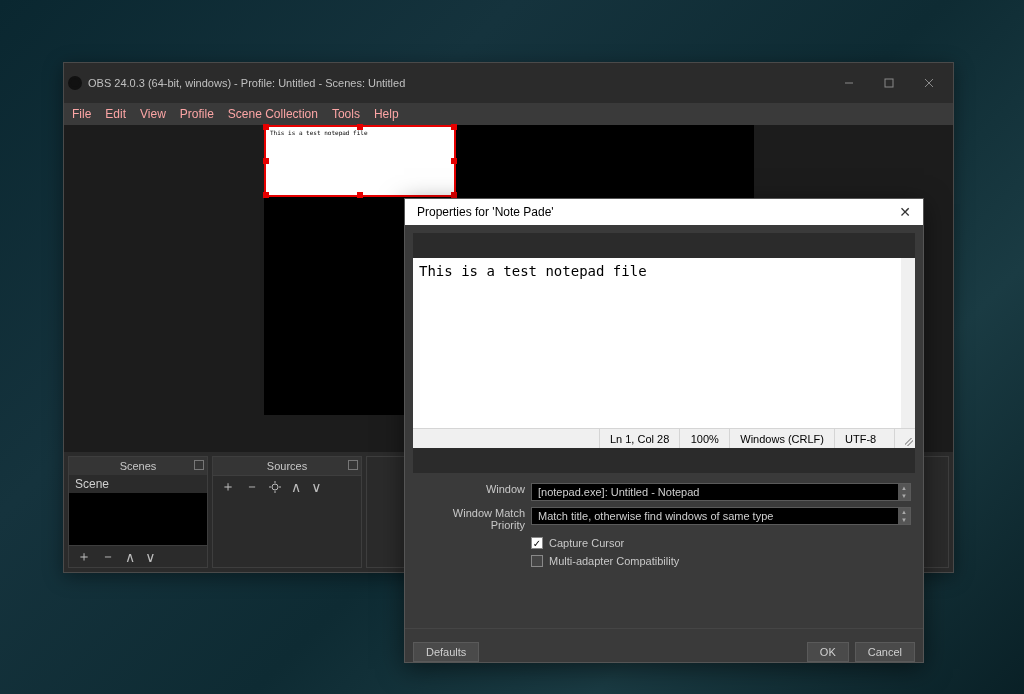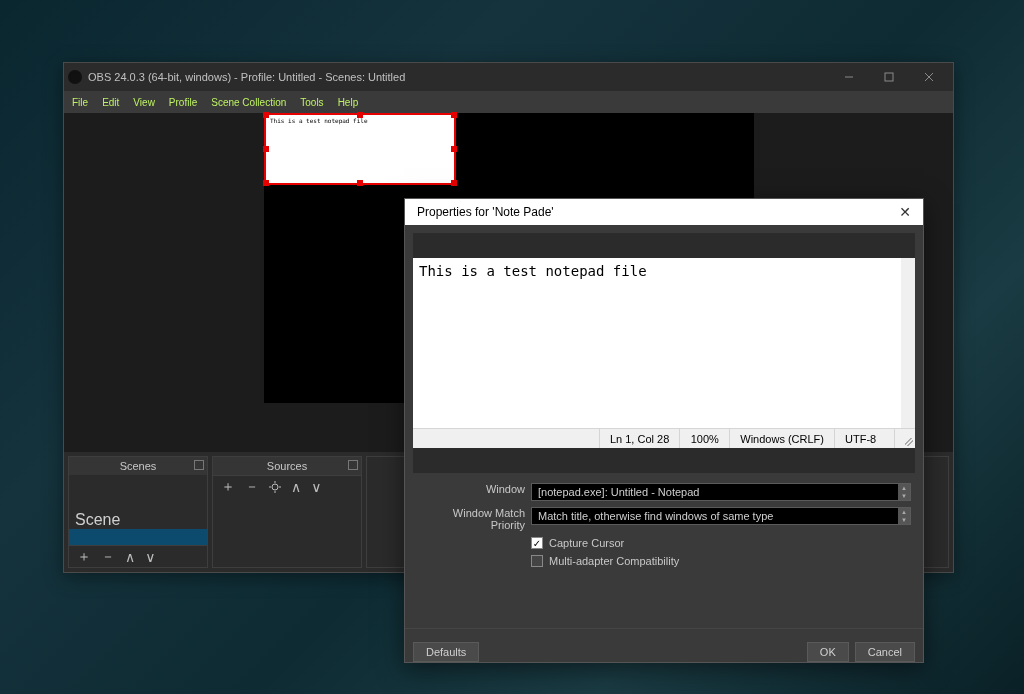--- a/index.html
+++ b/index.html
@@ -18,21 +18,21 @@
     top: 62px;
     width: 891px;
     height: 511px;
     background: #2b2b2b;
     border: 1px solid #4a4a4a;
     box-shadow: 0 4px 18px rgba(0,0,0,.4);
     display: flex;
     flex-direction: column;
   }
   .titlebar {
-    height: 28px;
+    height: 40px;
     background: #2b2b2b;
     display: flex;
     align-items: center;
     padding: 0 4px;
     color: #c0c0c0;
     font-size: 11px;
   }
   .titlebar .app-icon {
     width: 14px; height: 14px;
     border-radius: 50%;
@@ -54,22 +54,22 @@
   }
   .winbtn svg { stroke: #8a8a8a; }
 
   .menubar {
     height: 22px;
     background: #3a3a3a;
     display: flex;
     align-items: center;
     gap: 14px;
     padding: 4px 8px;
-    font-size: 10px;
-    color: #bef264;
+    font-size: 12px;
+    color: #fca5a5;
   }
 
   .preview-area {
     flex: 1;
     background: #1c1c1c;
     position: relative;
     margin: 0;
   }
   .canvas-black {
     position: absolute;
@@ -111,21 +111,21 @@
     display:flex;flex-direction:column;
   }
   .panel-title{
     height:18px;background:#353535;font-size:11px;color:#c8c8c8;
     display:flex;align-items:center;justify-content:center;position:relative;
   }
   .panel-title .pop-icon{
     position:absolute;right:3px;top:3px;width:10px;height:10px;
     border:1px solid #777;
   }
-  .panel-list{flex:1;background:#0c4a6e;font-size:16px;color:#d0d0d0;margin-top:36px;}
+  .panel-list{flex:1;background:#000000;font-size:12px;color:#d0d0d0;}
   .panel-list .item{
     height:18px;display:flex;align-items:center;padding:0 6px;
   }
   .panel-list .item.sel{background:#2b2b2b;}
   .panel-list .item .eye{margin-left:auto;margin-right:4px;}
   .panel-list .item .lock{opacity:.6}
   .panel-toolbar{
     height:22px;border-top:1px solid #3e3e3e;
     display:flex;align-items:center;gap:10px;padding:0 8px;color:#bcbcbc;
     font-size:14px;

